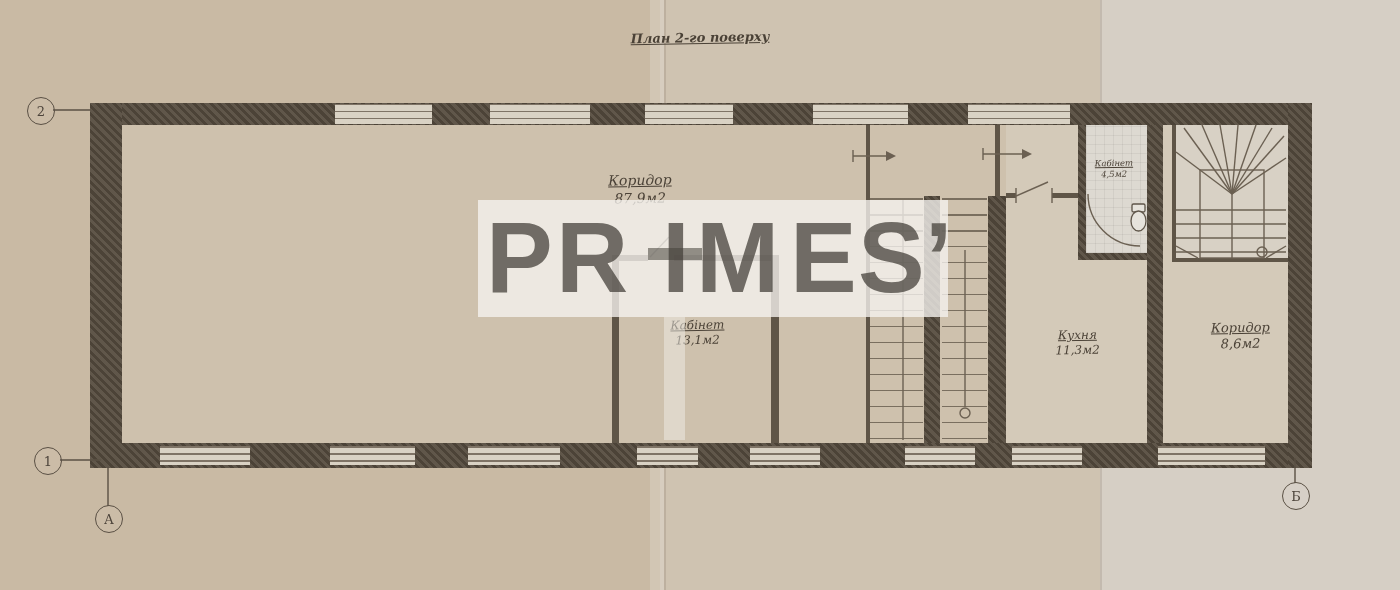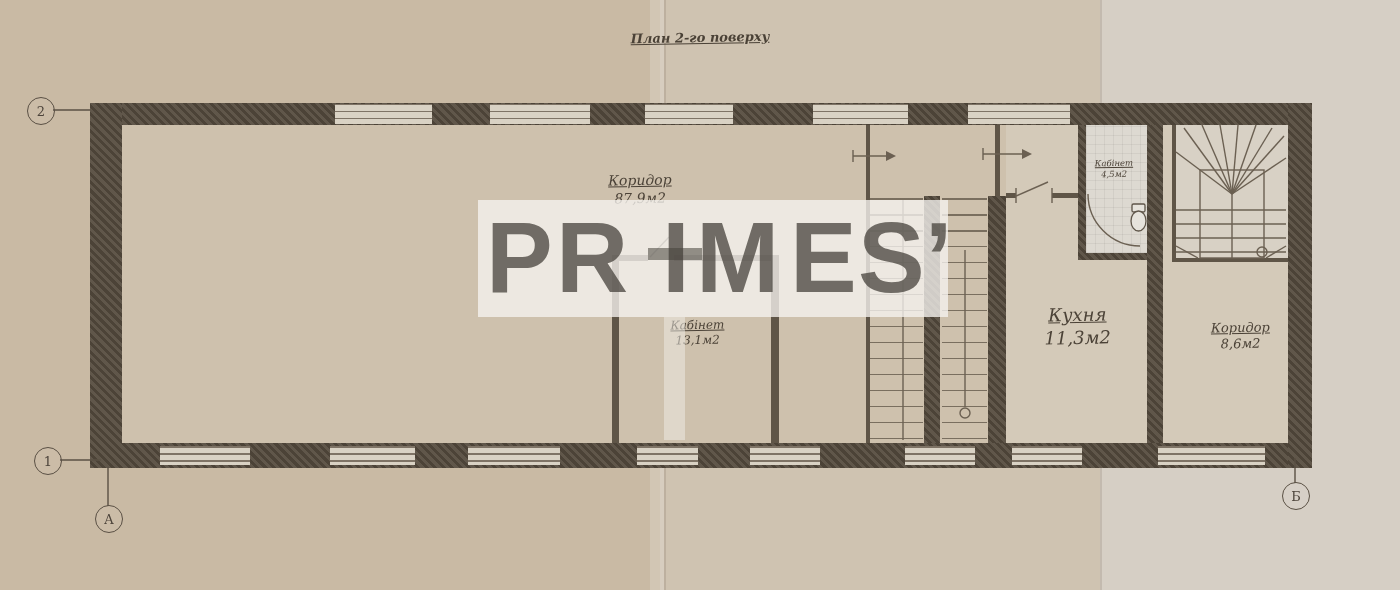--- a/index.html
+++ b/index.html
@@ -172,21 +172,21 @@
     </div>
 
   <div class="abs room-label" style="left:595px;top:172px;width:90px;font-size:14px">
     <div class="rname">Коридор</div>
     <div class="rarea">87,9м2</div>
   </div>
   <div class="abs room-label" style="left:655px;top:318px;width:85px;font-size:12px">
     <div class="rname">Кабінет</div>
     <div class="rarea">13,1м2</div>
   </div>
-  <div class="abs room-label" style="left:1040px;top:304px;width:75px;font-size:18px">
+  <div class="abs room-label" style="left:1040px;top:328px;width:75px;font-size:12px">
     <div class="rname">Кухня</div>
     <div class="rarea">11,3м2</div>
   </div>
   <div class="abs room-label" style="left:1084px;top:158px;width:60px;font-size:8.5px">
     <div class="rname">Кабінет</div>
     <div class="rarea">4,5м2</div>
   </div>
   <div class="abs room-label" style="left:1198px;top:320px;width:85px;font-size:13px">
     <div class="rname">Коридор</div>
     <div class="rarea">8,6м2</div>

